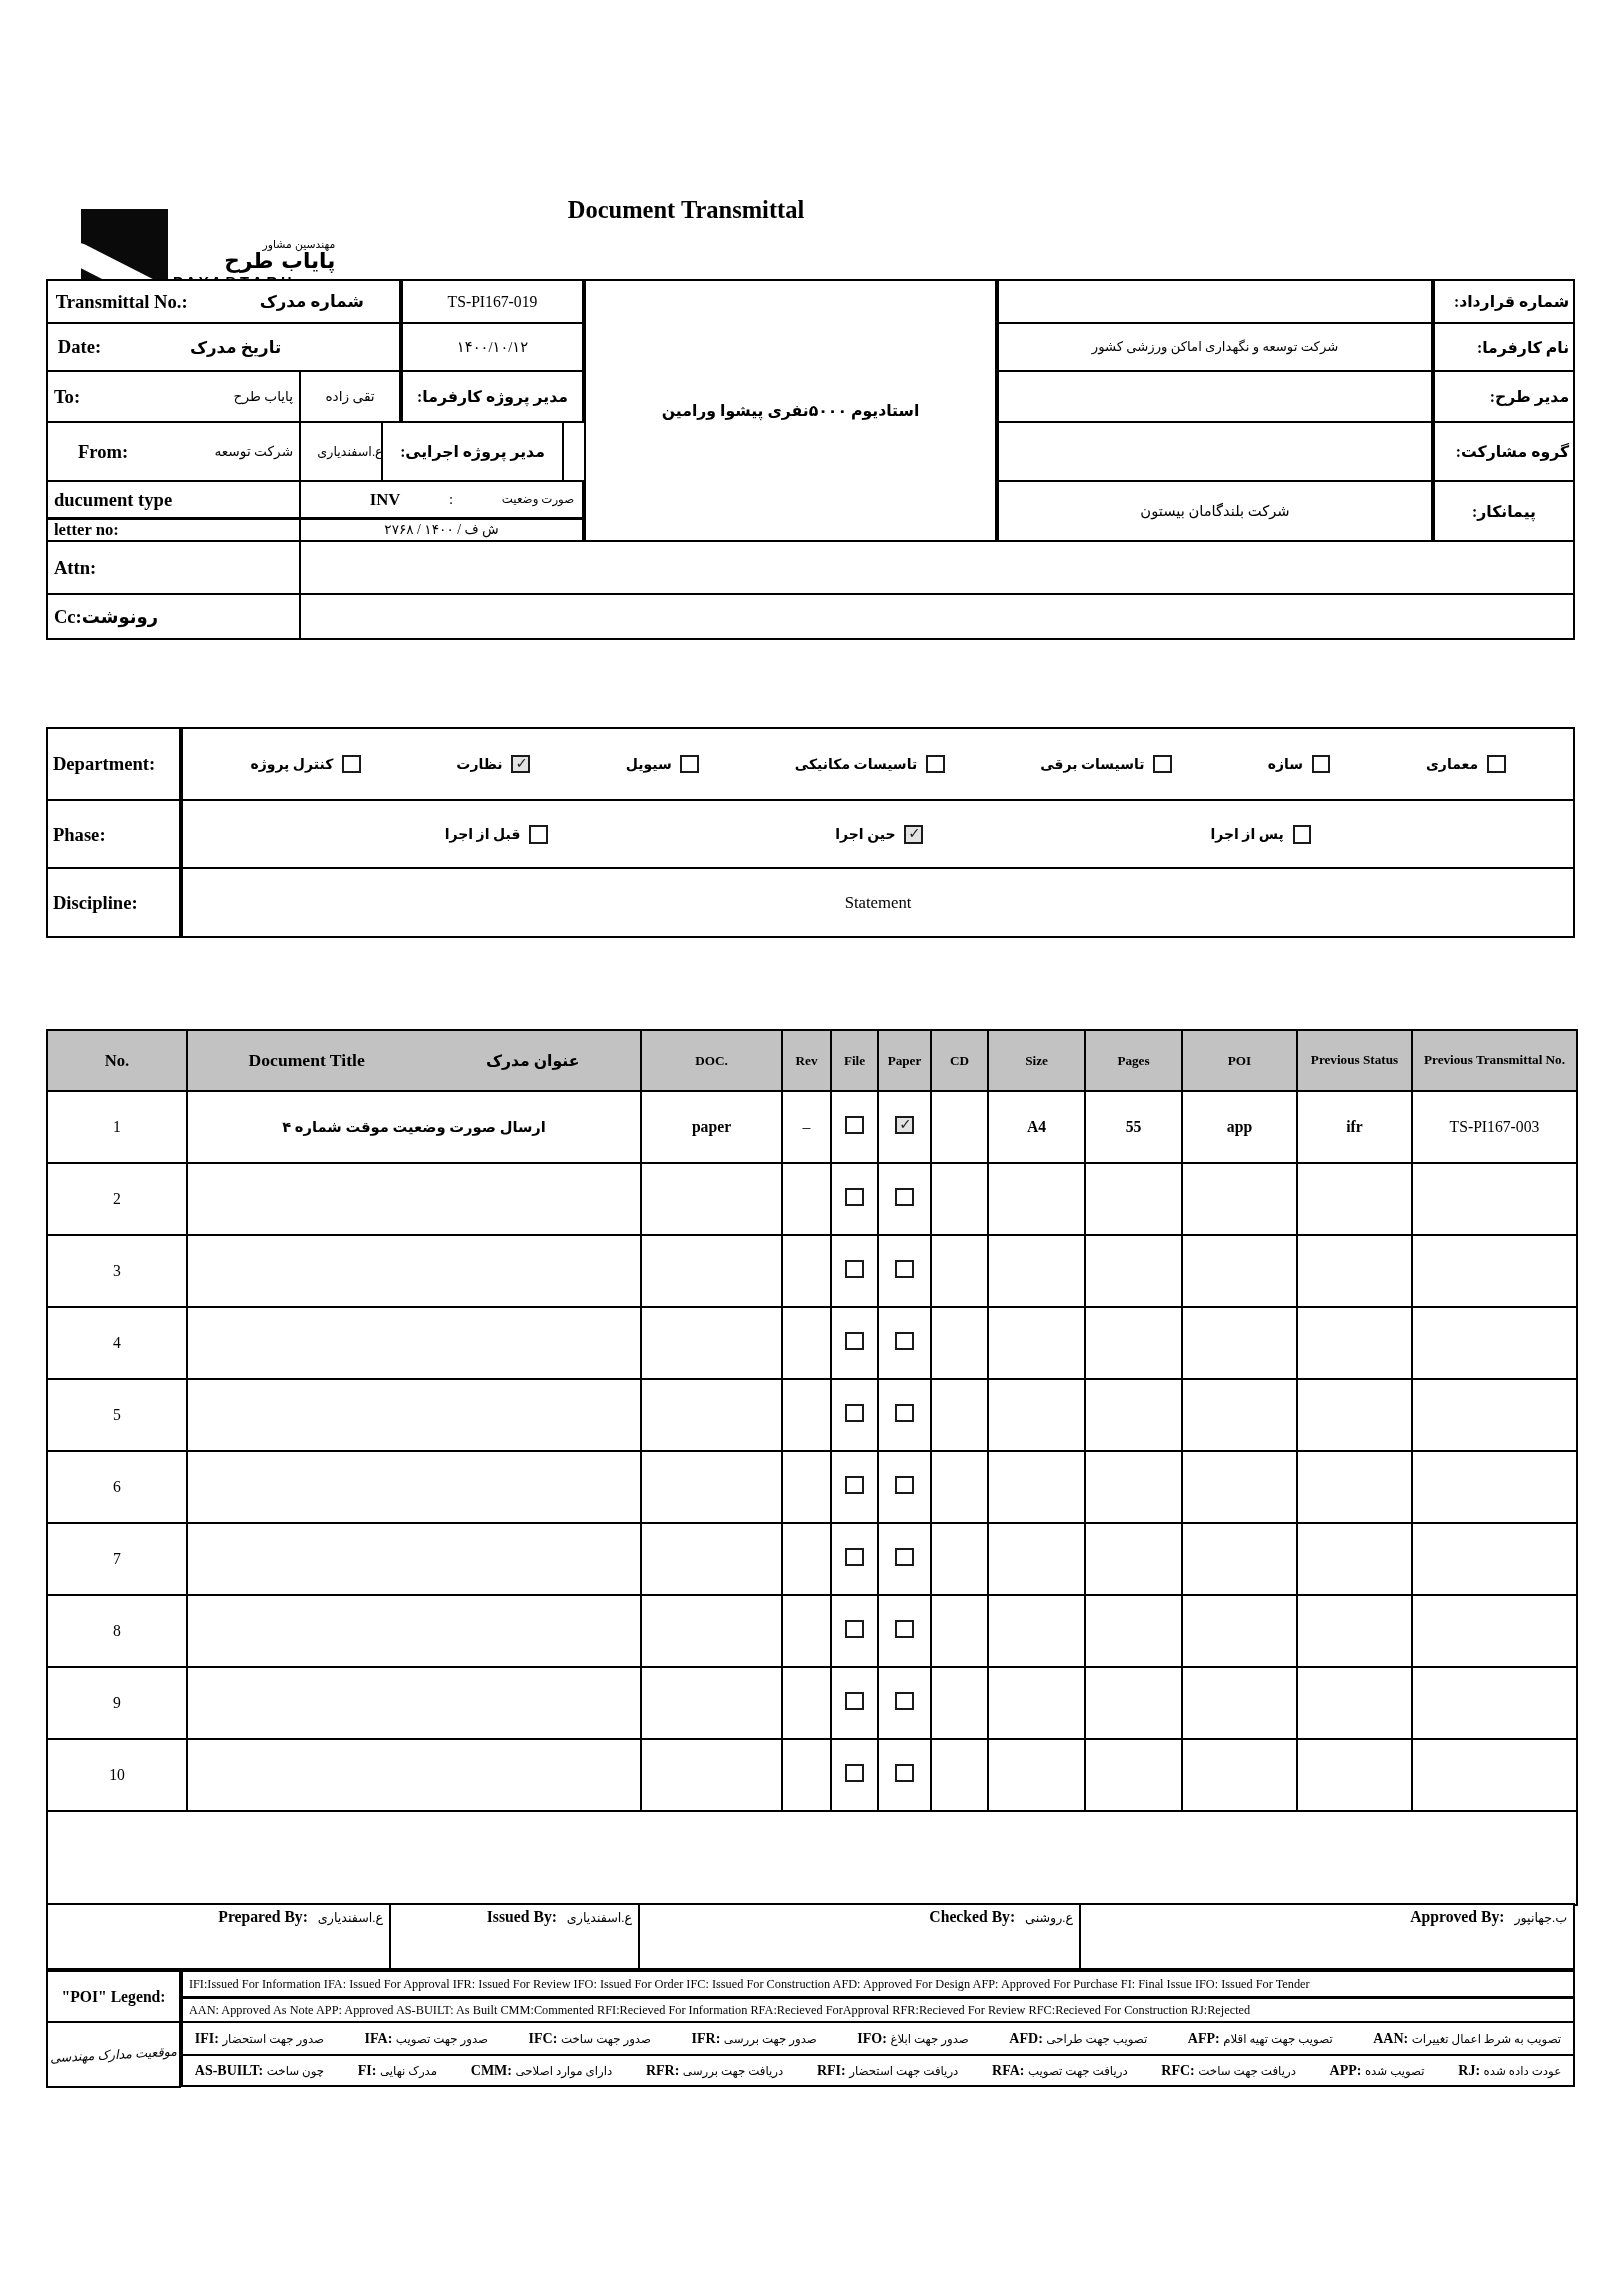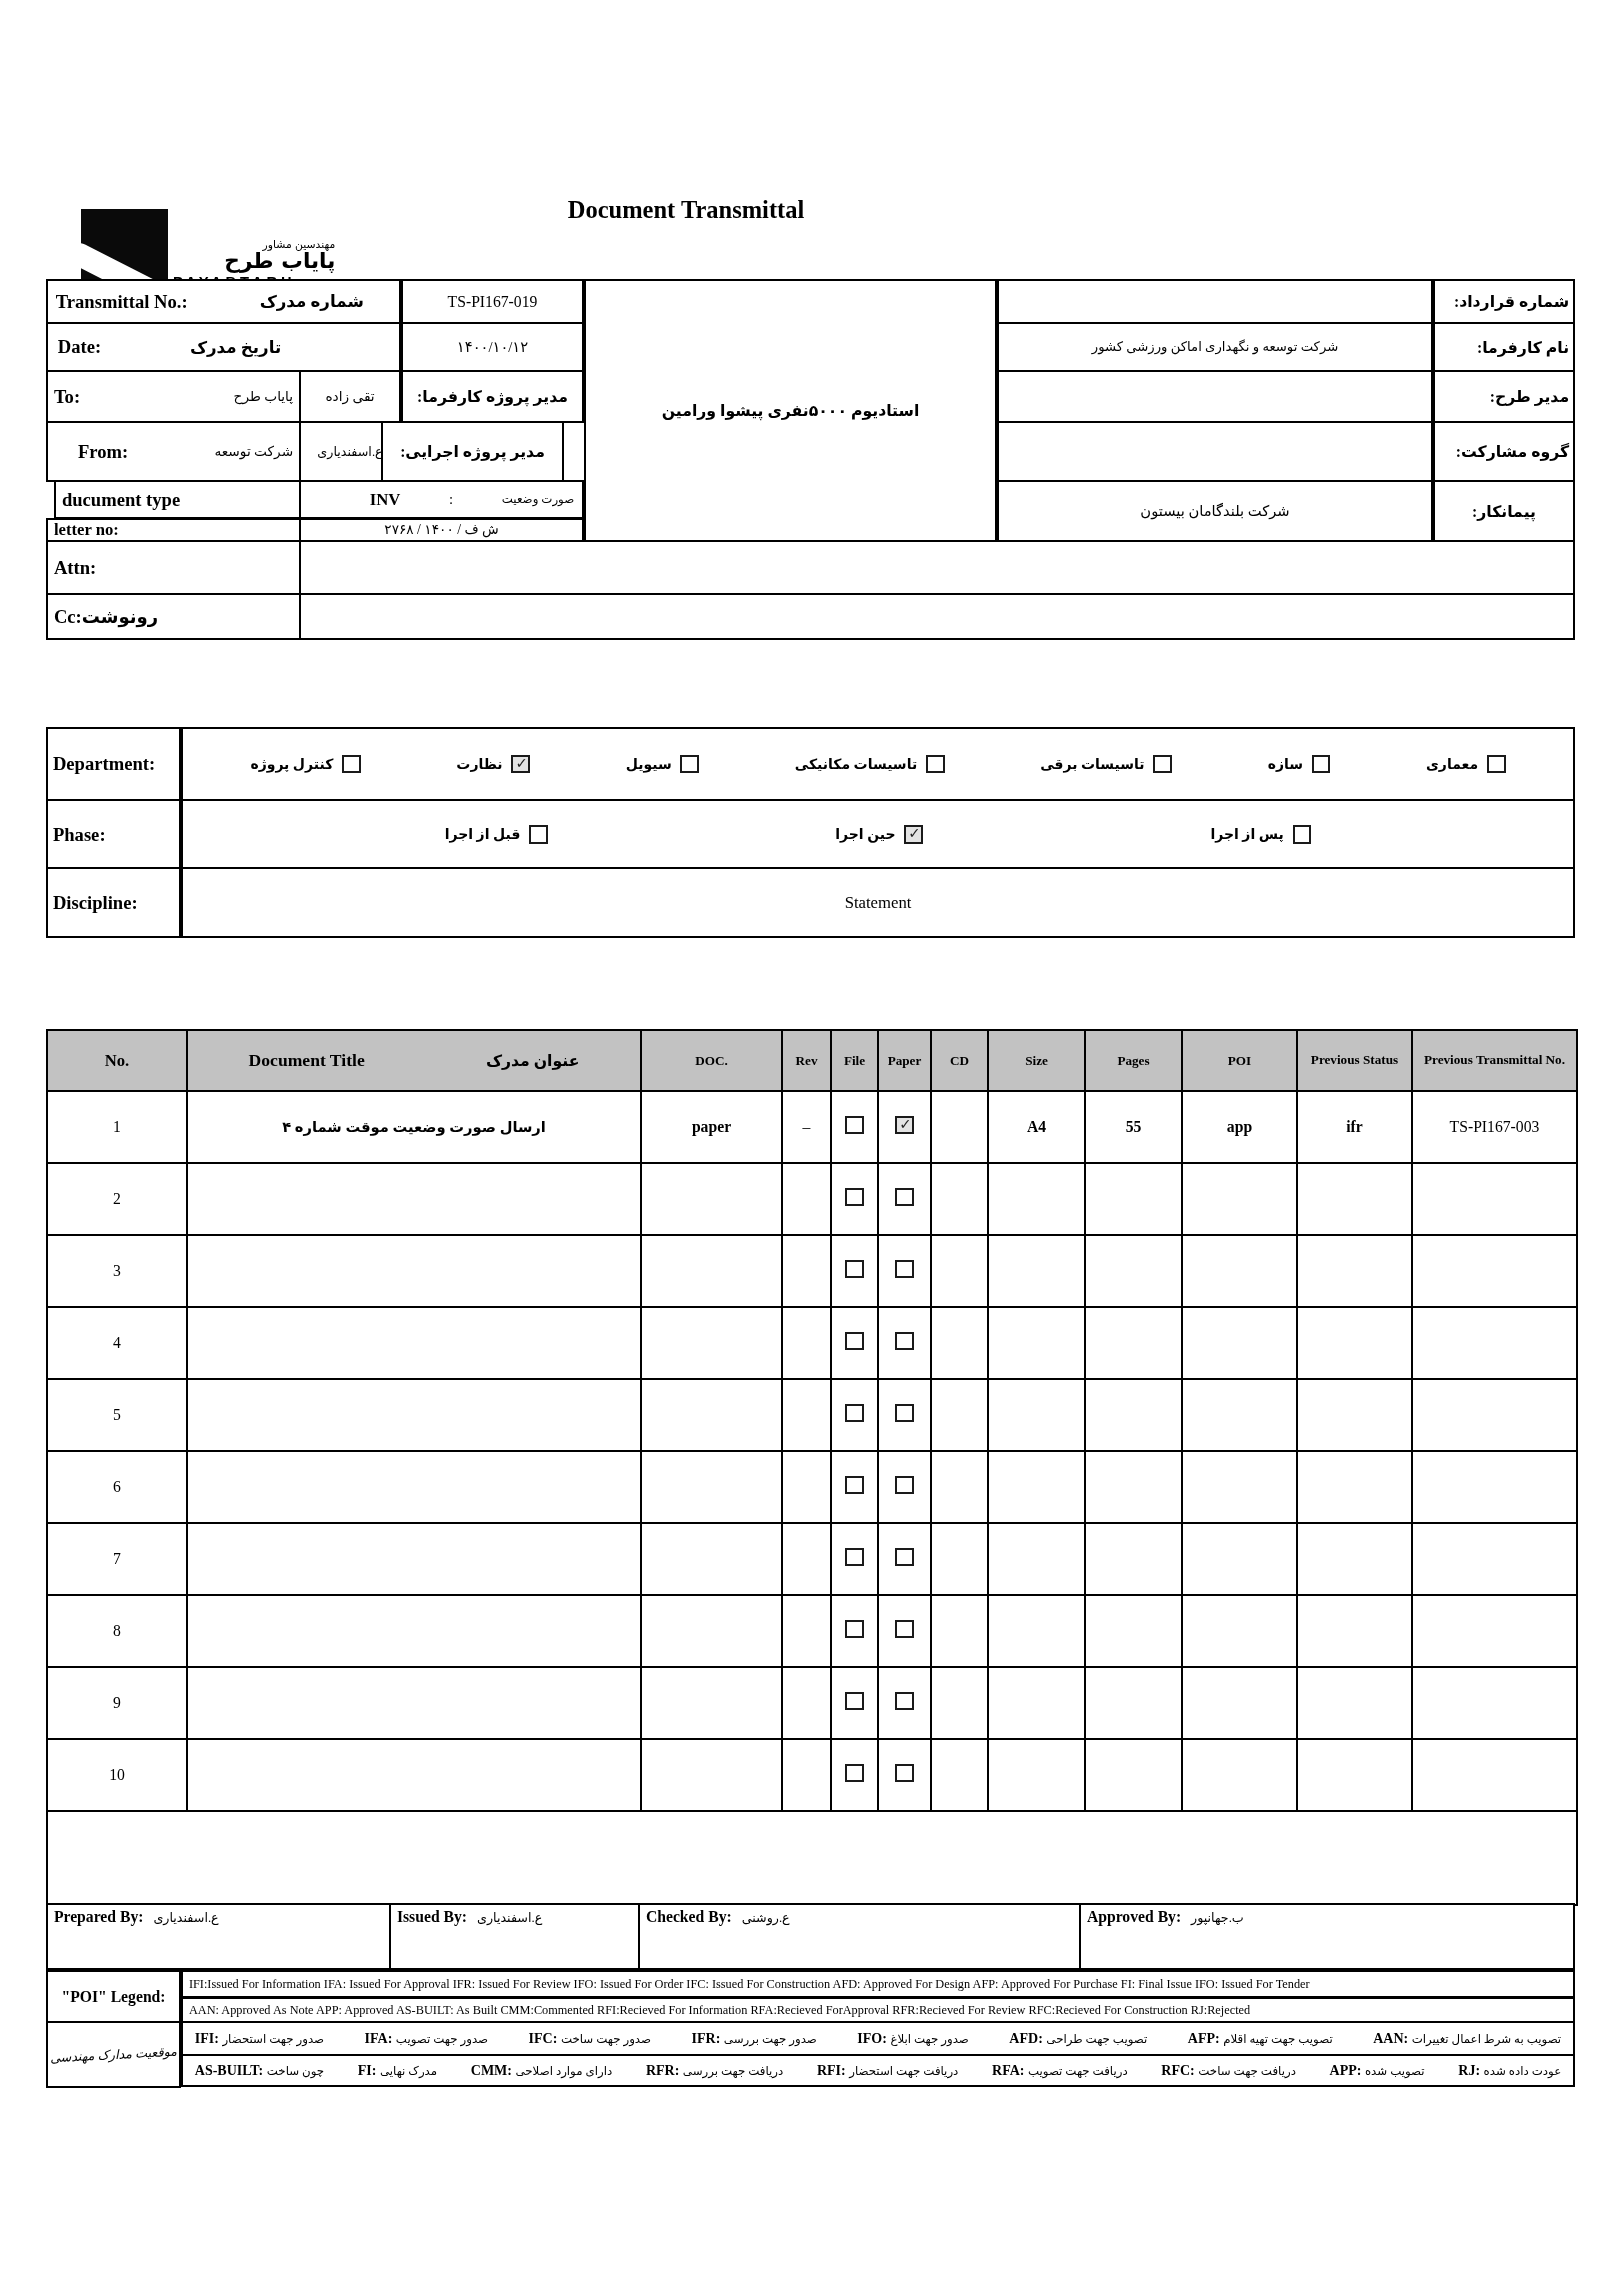--- a/index.html
+++ b/index.html
@@ -1,18 +1,18 @@
 <!DOCTYPE html>
 <html><head>
 <meta charset="utf-8">
 <style>
   html,body{margin:0;padding:0;background:#888;}
   #page{position:relative;width:1621px;height:2281px;background:#fff;margin:0 auto;
         font-family:"Liberation Serif","DejaVu Sans",serif;color:#000;overflow:hidden;}
-  .cell{position:absolute;box-sizing:border-box;border:2px solid #000;background:#fff;}
+  .cell{position:absolute;box-sizing:border-box;border:2px solid #000;background:#fff;text-align:right;}
   .thick{border-width:2.9px;}
   .vc{display:flex;align-items:center;}
   .ctr{display:flex;align-items:center;justify-content:center;text-align:center;}
   .sb{display:flex;align-items:center;justify-content:space-between;}
   .b{font-weight:bold;}
   .fa{direction:rtl;unicode-bidi:isolate;}
   
   #logo-box{position:absolute;left:81px;top:209px;width:87px;height:121px;background:#0a0a0a;overflow:hidden;}
   #logo-swoosh{position:absolute;left:-17.6px;top:57px;width:123px;height:22.5px;background:#fff;border-radius:11.8px;transform:rotate(27deg);}
   #logo-text{position:absolute;left:173px;top:239px;width:176px;line-height:1.05;}
@@ -83,21 +83,21 @@
   <div class="cell ctr" style="left:299px;top:370px;width:102px;height:53px;font-size:13.7px;">تقی زاده</div>
   <div class="cell ctr b fa" style="left:401px;top:370px;width:183px;height:53px;font-size:15.7px;">مدیر پروژه کارفرما:</div>
 
   <div class="cell sb" style="left:46px;top:421px;width:255px;height:61px;padding:0 5.9px;">
     <span class="b" style="font-size:18.6px;margin-left:24px;">From:</span>
     <span class="fa" style="font-size:13.7px;">شرکت توسعه</span>
   </div>
   <div class="cell ctr" style="left:299px;top:421px;width:102px;height:61px;font-size:12.7px;">ع.اسفندیاری</div>
   <div class="cell ctr b fa" style="left:381px;top:421px;width:183px;height:61px;font-size:15.7px;">مدیر پروژه اجرایی:</div>
 
-  <div class="cell vc" style="left:46px;top:480px;width:255px;height:39px;padding:0 5.9px;margin-left:8px;">
+  <div class="cell vc" style="left:46px;top:480px;width:255px;height:39px;padding:0 5.9px;">
     <span class="b" style="font-size:18.6px;">ducument type</span>
   </div>
   <div class="cell sb" style="left:299px;top:480px;width:285px;height:39px;padding:0 7.8px;">
     <span class="b" style="font-size:16.7px;margin-left:61px;">INV</span>
     <span style="font-size:14.7px;">:</span>
     <span class="fa" style="font-size:11.8px;">صورت وضعیت</span>
   </div>
 
   <div class="cell vc" style="left:46px;top:518px;width:255px;height:24.5px;padding:0 5.9px;">
     <span class="b" style="font-size:16.7px;line-height:1;">letter no:</span>

